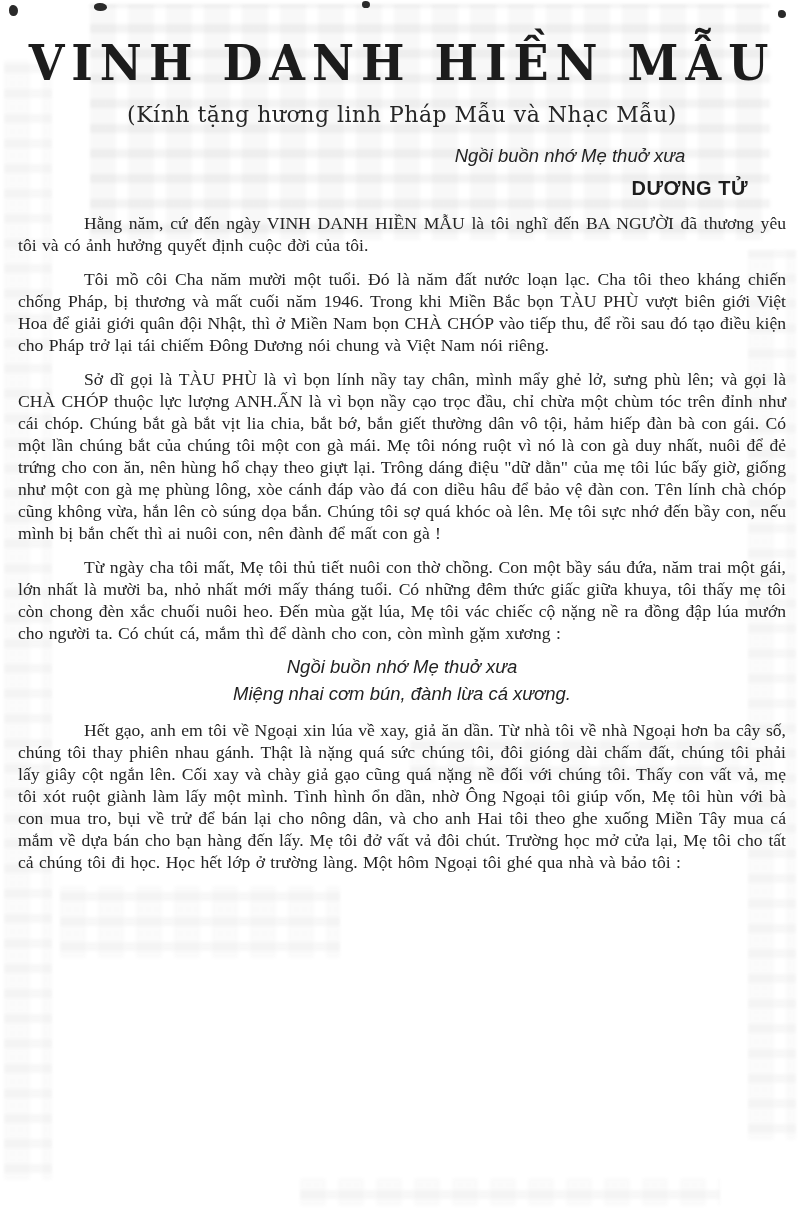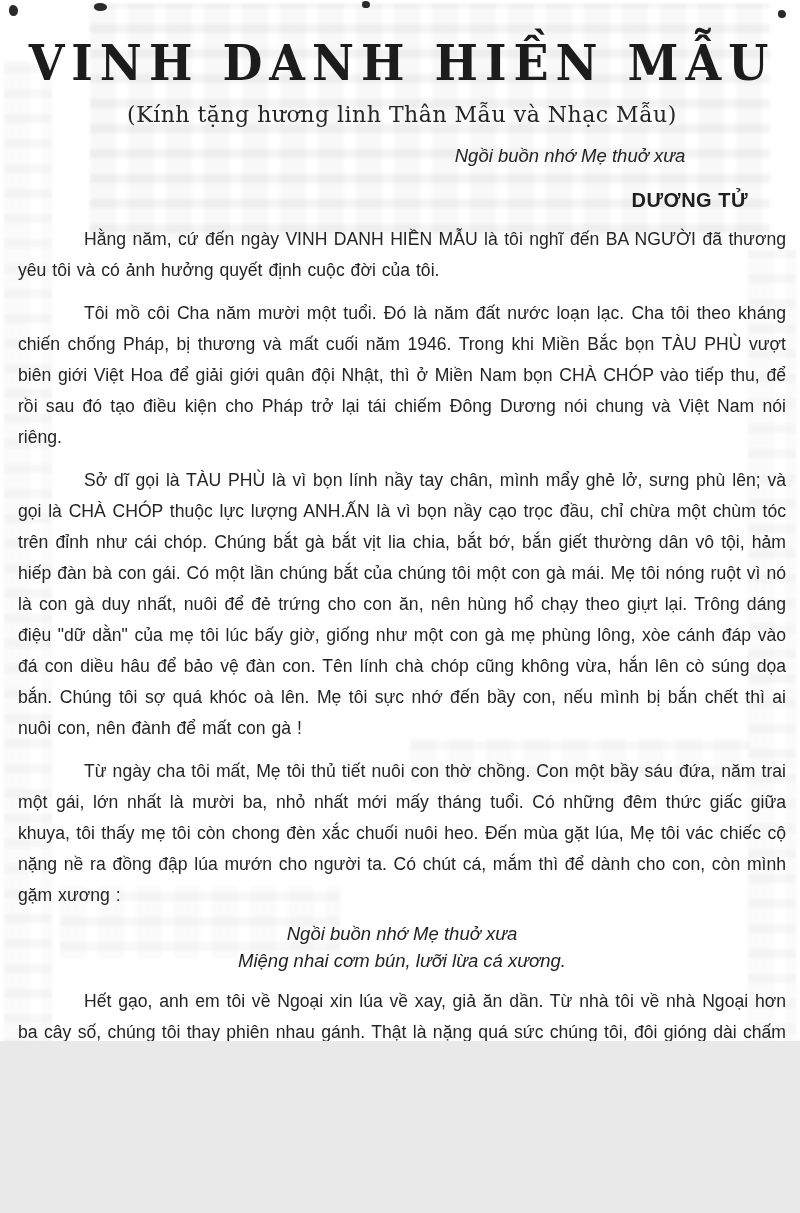--- a/index.html
+++ b/index.html
@@ -1,18 +1,18 @@
 <!DOCTYPE html>
 <html><head>
 <meta charset="utf-8">
 <style>
   html,body { margin:0; padding:0; background:#e9e9e9; }
   .page {
     position:relative;
-    width:800px; height:1041px;
+    width:800px; height:1213px;
     margin:0 auto;
     background:#ffffff;
     color:#242424;
     font-family:"Liberation Sans", sans-serif;
     overflow:hidden;
   }
   .content { position:relative; padding:30px 14px 0 18px; z-index:2; }
 
   .title {
     font-family:"DejaVu Serif", serif;
@@ -40,37 +40,38 @@
     font-size:18.5px;
     line-height:26px;
     color:#222;
   }
   .author {
     text-align:right;
     padding-right:38px;
     font-weight:bold;
     font-size:20px;
     letter-spacing:0.5px;
-    margin-top:20px;
+    margin-top:8px;
     color:#1e1e1e;
   }
   .section-heading {
     font-weight:bold;
     font-size:20.5px;
     letter-spacing:0.3px;
     margin:26px 0 0 0;
     color:#1e1e1e;
   }
   p.para {
     font-size:17.6px;
-    line-height:31px;
+    line-height:22px;
     text-align:justify;
     text-indent:66px;
     word-spacing:1px;
     margin:12px 0 0 0;
+    font-family:Liberation Serif, serif;
   }
   p.para .lead { font-weight:bold; letter-spacing:0.2px; }
   .poem {
     text-align:center;
     font-style:italic;
     font-size:18.5px;
     line-height:27px;
     margin-top:9px;
     color:#222;
   }
@@ -109,39 +110,39 @@
 
   <div class="speck" style="left:9px;  top:5px;  width:9px;  height:11px;"></div>
   <div class="speck" style="left:94px; top:3px;  width:13px; height:8px;"></div>
   <div class="speck" style="left:362px;top:1px;  width:8px;  height:7px;"></div>
   <div class="speck" style="left:778px;top:10px; width:8px;  height:8px;"></div>
 
   <div class="content">
 
     <h1 class="title">VINH DANH HIỀN MẪU</h1>
 
-    <div class="dedication">(Kính tặng hương linh Thân Mẫu và Nhạc Mẫu)</div>
+    <div class="dedication">(Kính tặng hương linh Pháp Mẫu và Nhạc Mẫu)</div>
 
     <div class="epigraph">
       <div>Ngồi buồn nhớ Mẹ thuở xưa</div>
     </div>
 
     <div class="author">DƯƠNG TỬ</div>
 
 
     <p class="para">Hằng năm, cứ đến ngày VINH DANH HIỀN MẪU là tôi nghĩ đến BA NGƯỜI đã thương yêu tôi và có ảnh hưởng quyết định cuộc đời của tôi.</p>
 
 
     <p class="para">Tôi mồ côi Cha năm mười một tuổi. Đó là năm đất nước loạn lạc. Cha tôi theo kháng chiến chống Pháp, bị thương và mất cuối năm 1946. Trong khi Miền Bắc bọn TÀU PHÙ vượt biên giới Việt Hoa để giải giới quân đội Nhật, thì ở Miền Nam bọn CHÀ CHÓP vào tiếp thu, để rồi sau đó tạo điều kiện cho Pháp trở lại tái chiếm Đông Dương nói chung và Việt Nam nói riêng.</p>
 
     <p class="para">Sở dĩ gọi là TÀU PHÙ là vì bọn lính nầy tay chân, mình mẩy ghẻ lở, sưng phù lên; và gọi là CHÀ CHÓP thuộc lực lượng ANH.ẤN là vì bọn nầy cạo trọc đầu, chỉ chừa một chùm tóc trên đỉnh như cái chóp. Chúng bắt gà bắt vịt lia chia, bắt bớ, bắn giết thường dân vô tội, hảm hiếp đàn bà con gái. Có một lần chúng bắt của chúng tôi một con gà mái. Mẹ tôi nóng ruột vì nó là con gà duy nhất, nuôi để đẻ trứng cho con ăn, nên hùng hổ chạy theo giựt lại. Trông dáng điệu "dữ dằn" của mẹ tôi lúc bấy giờ, giống như một con gà mẹ phùng lông, xòe cánh đáp vào đá con diều hâu để bảo vệ đàn con. Tên lính chà chóp cũng không vừa, hắn lên cò súng dọa bắn. Chúng tôi sợ quá khóc oà lên. Mẹ tôi sực nhớ đến bầy con, nếu mình bị bắn chết thì ai nuôi con, nên đành để mất con gà !</p>
 
     <p class="para">Từ ngày cha tôi mất, Mẹ tôi thủ tiết nuôi con thờ chồng. Con một bầy sáu đứa, năm trai một gái, lớn nhất là mười ba, nhỏ nhất mới mấy tháng tuổi. Có những đêm thức giấc giữa khuya, tôi thấy mẹ tôi còn chong đèn xắc chuối nuôi heo. Đến mùa gặt lúa, Mẹ tôi vác chiếc cộ nặng nề ra đồng đập lúa mướn cho người ta. Có chút cá, mắm thì để dành cho con, còn mình gặm xương :</p>
 
     <div class="poem">
       <div>Ngồi buồn nhớ Mẹ thuở xưa</div>
-      <div>Miệng nhai cơm bún, lưỡi lừa cá xương.</div>
+      <div>Miệng nhai cơm bún, đành lừa cá xương.</div>
     </div>
 
     <p class="para">Hết gạo, anh em tôi về Ngoại xin lúa về xay, giả ăn dần. Từ nhà tôi về nhà Ngoại hơn ba cây số, chúng tôi thay phiên nhau gánh. Thật là nặng quá sức chúng tôi, đôi gióng dài chấm đất, chúng tôi phải lấy giây cột ngắn lên. Cối xay và chày giả gạo cũng quá nặng nề đối với chúng tôi. Thấy con vất vả, mẹ tôi xót ruột giành làm lấy một mình. Tình hình ổn dần, nhờ Ông Ngoại tôi giúp vốn, Mẹ tôi hùn với bà con mua tro, bụi về trử để bán lại cho nông dân, và cho anh Hai tôi theo ghe xuống Miền Tây mua cá mắm về dựa bán cho bạn hàng đến lấy. Mẹ tôi đở vất vả đôi chút. Trường học mở cửa lại, Mẹ tôi cho tất cả chúng tôi đi học. Học hết lớp ở trường làng. Một hôm Ngoại tôi ghé qua nhà và bảo tôi :</p>
 
   </div>
 </div>
 
 </body></html>

